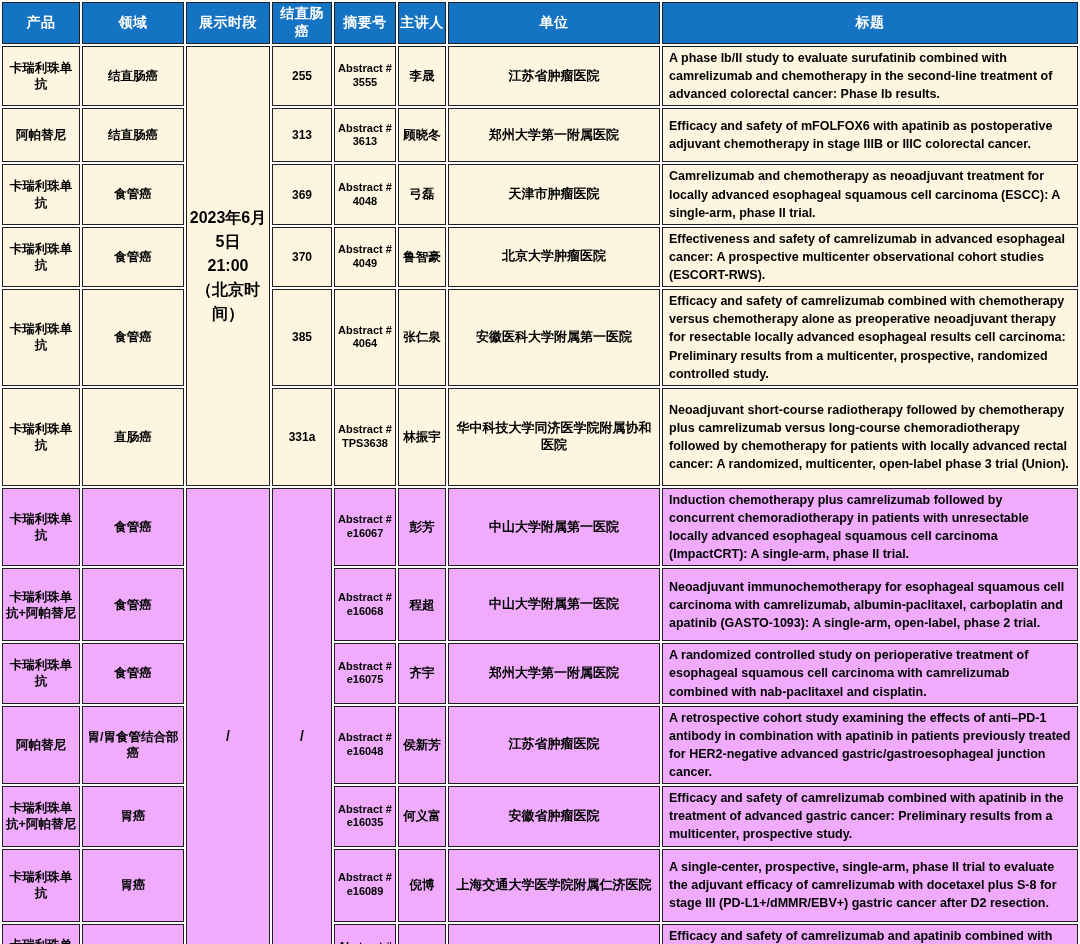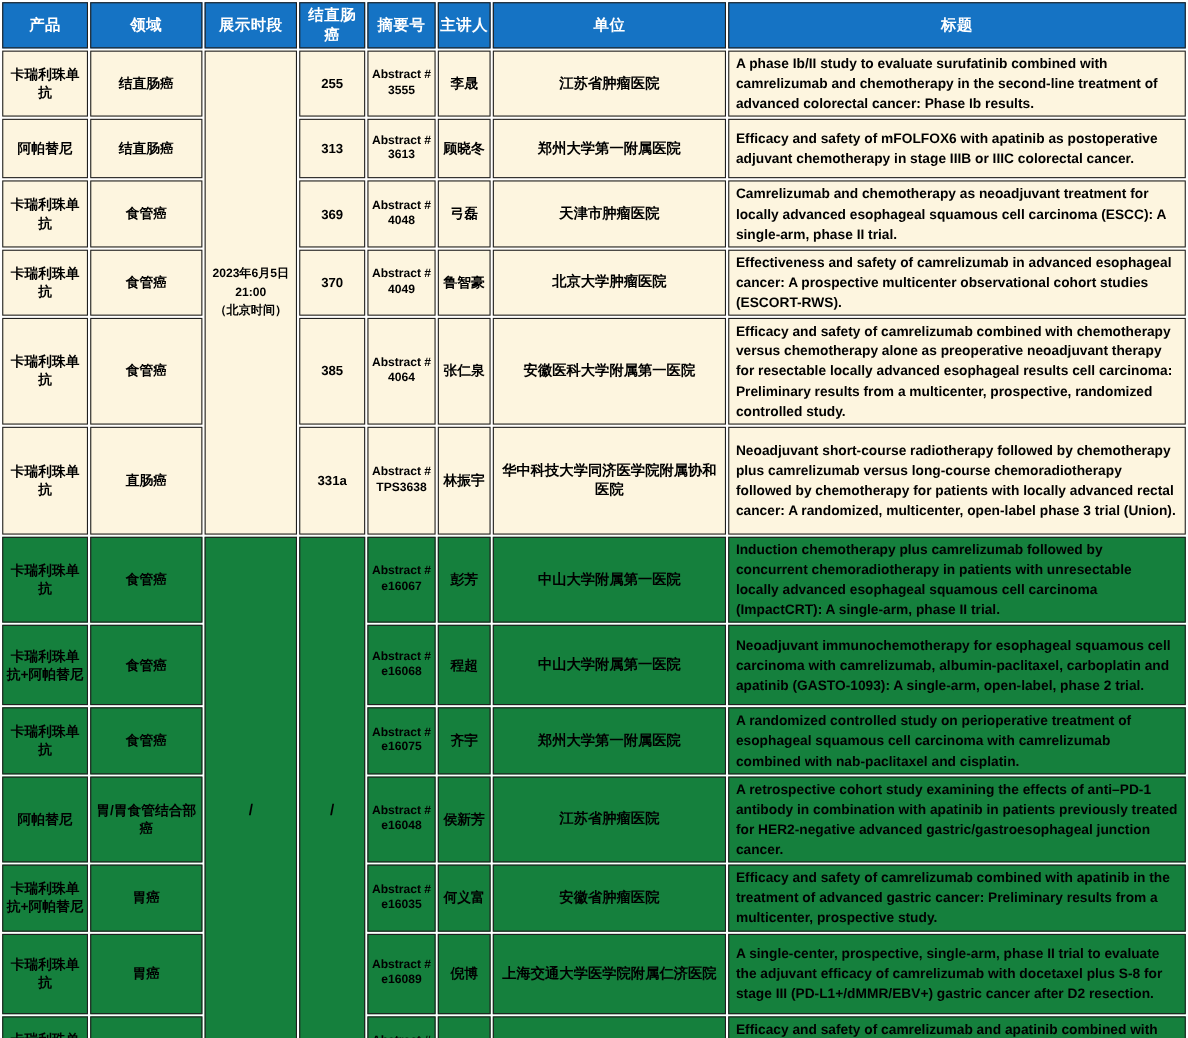--- a/index.html
+++ b/index.html
@@ -30,25 +30,25 @@
   }
   th {
     background: #1573c4;
     color: #ffffff;
     font-size: 14px;
     height: 24px;
     padding: 2px 1px;
     letter-spacing: 0.5px;
   }
   tr.s1 td { background: #fdf5df; }
-  tr.s2 td { background: #15803d; margin-top: 48px; }
+  tr.s2 td { background: #f0abfc; margin-top: 48px; }
   td.cn   { font-size: 12.5px; line-height: 1.3; }
   td.num  { font-size: 12px; }
   td.abs  { font-size: 11px; line-height: 1.25; white-space: pre-line; }
-  td.time { font-size: 11px; line-height: 1.5; white-space: pre-line; margin-left: 22px; }
+  td.time { font-size: 16px; line-height: 1.5; white-space: pre-line; margin-left: 22px; }
   td.slash { font-size: 14px; }
   td.org  { font-size: 13px; line-height: 1.3; }
   td.title {
     text-align: left;
     font-size: 12.5px;
     line-height: 1.45;
     padding: 2px 6px;
   }
 </style>
 </head>

